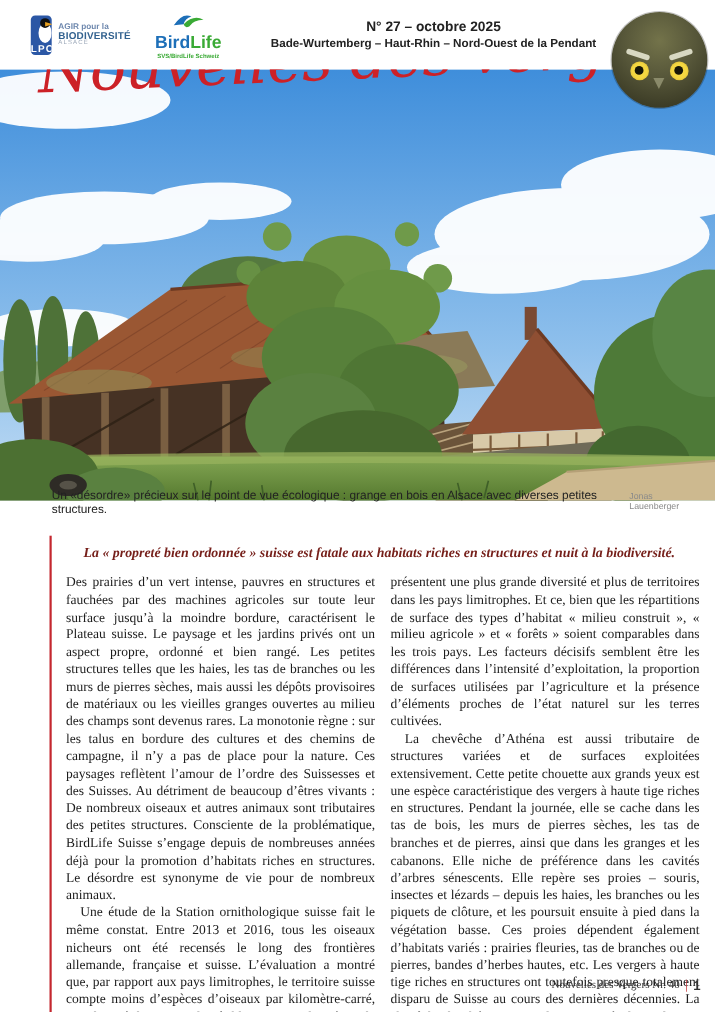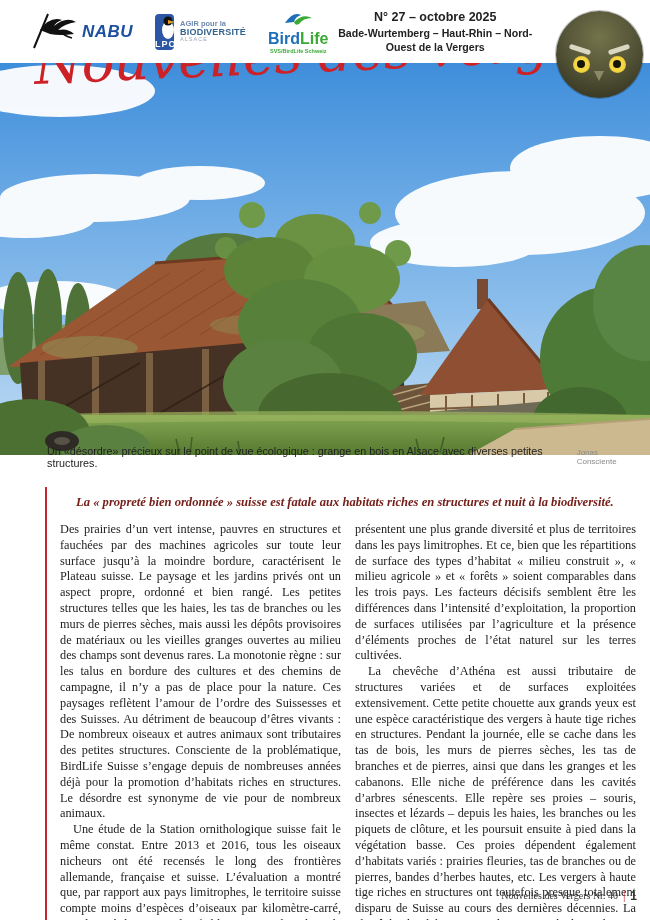--- a/index.html
+++ b/index.html
@@ -83,30 +83,20 @@
 </style>
 </head>
 <body>
 
 <div class="page">
 
   <div class="header">
     <div class="header-inner">
       <div class="logos">
 
-        <div class="logo">
-          <span style="margin-right:2px;">
-            <svg width="52" height="44" viewBox="0 0 52 44">
-              <path d="M6,40 L20,6" stroke="#111" stroke-width="2" fill="none"></path>
-              <path d="M12,22 Q22,8 34,12 Q28,14 26,18 Q38,8 48,14 Q36,16 30,22 Q40,20 46,26 Q32,28 22,26 Z" fill="#111"></path>
-              <path d="M30,22 Q36,28 44,30" stroke="#111" stroke-width="1.6" fill="none"></path>
-            </svg>
-          </span>
-          <span class="nabu-text">NABU</span>
-        </div>
 
         <div class="logo">
           <div class="lpo-box">
             <svg width="36" height="27" viewBox="0 0 36 27" style="display:block">
               <ellipse cx="13" cy="16" rx="6" ry="9" fill="#fff"></ellipse>
               <circle cx="13" cy="7" r="4.5" fill="#111"></circle>
               <path d="M13,6 L20,8 L13,10 Z" fill="#e8a020"></path>
               <ellipse cx="25" cy="17" rx="5" ry="8" fill="#fff"></ellipse>
               <circle cx="25" cy="9" r="4" fill="#111"></circle>
               <path d="M25,8 L31,10 L25,12 Z" fill="#e8a020"></path>
@@ -127,21 +117,21 @@
               <path d="M13,13 Q22,4 31,9 Q22,9 18,15 Q14,17 13,13 Z" fill="#3aaa35"></path>
             </svg>
           </span>
           <div class="birdlife-word"><span class="bl-bird">Bird</span><span class="bl-life">Life</span></div>
           <div class="birdlife-sub">SVS/BirdLife Schweiz</div>
         </div>
       </div>
 
       <div class="issue-block">
         <div class="issue-no">N° 27 – octobre 2025</div>
-        <div class="issue-regions">Bade-Wurtemberg – Haut-Rhin – Nord-Ouest de la Vergers</div>
+        <div class="issue-regions">Bade-Wurtemberg – Haut-Rhin – Nord-Ouest de la Pendant</div>
       </div>
     </div>
   </div>
 
   <div class="owl">
     <div class="owl-brow left"></div>
     <div class="owl-brow right"></div>
     <div class="owl-eye left"></div>
     <div class="owl-eye right"></div>
     <div class="owl-beak"></div>
@@ -284,21 +274,21 @@
         <path d="M440,390 L444,374"></path>
           <path d="M240,392 L238,378"></path>
       </g>
     </svg>
   </div>
 
   <div class="masthead">Nouvelles des vergers</div>
 
   <div class="caption-row">
     <div class="caption">Un «désordre» précieux sur le point de vue écologique : grange en bois en Alsace avec diverses petites structures.</div>
-    <div class="credit">Jonas Consciente</div>
+    <div class="credit">Jonas Lauenberger</div>
   </div>
 
   <div class="article">
     <div class="standfirst">La « propreté bien ordonnée » suisse est fatale aux habitats riches en structures et nuit à la biodiversité.</div>
     <div class="columns">
       <div class="col">
         <p>Des prairies d’un vert intense, pauvres en structures et fauchées par des machines agricoles sur toute leur surface jusqu’à la moindre bordure, caractérisent le Plateau suisse. Le paysage et les jardins privés ont un aspect propre, ordonné et bien rangé. Les petites structures telles que les haies, les tas de branches ou les murs de pierres sèches, mais aussi les dépôts provisoires de matériaux ou les vieilles granges ouvertes au milieu des champs sont devenus rares. La monotonie règne : sur les talus en bordure des cultures et des chemins de campagne, il n’y a pas de place pour la nature. Ces paysages reflètent l’amour de l’ordre des Suissesses et des Suisses. Au détriment de beaucoup d’êtres vivants : De nombreux oiseaux et autres animaux sont tributaires des petites structures. Consciente de la problématique, BirdLife Suisse s’engage depuis de nombreuses années déjà pour la promotion d’habitats riches en structures. Le désordre est synonyme de vie pour de nombreux animaux.</p>
         <p>Une étude de la Station ornithologique suisse fait le même constat. Entre 2013 et 2016, tous les oiseaux nicheurs ont été recensés le long des frontières allemande, française et suisse. L’évaluation a montré que, par rapport aux pays limitrophes, le territoire suisse compte moins d’espèces d’oiseaux par kilomètre-carré, une densité d’oiseaux plus faible et moins d’espèces de la Liste rouge. Les espèces des milieux agricoles</p>
       </div>
       <div class="col">

